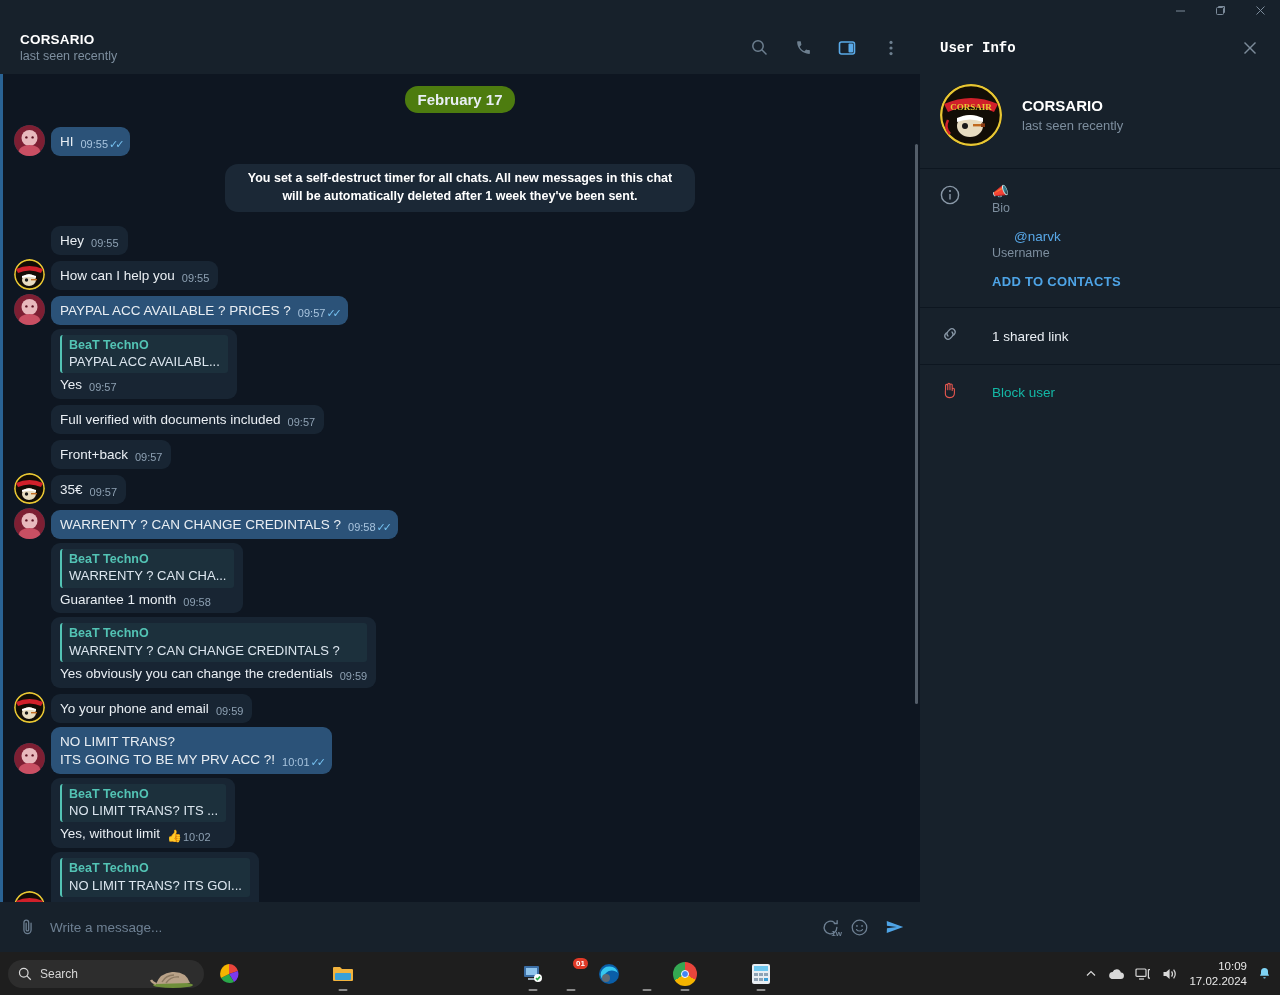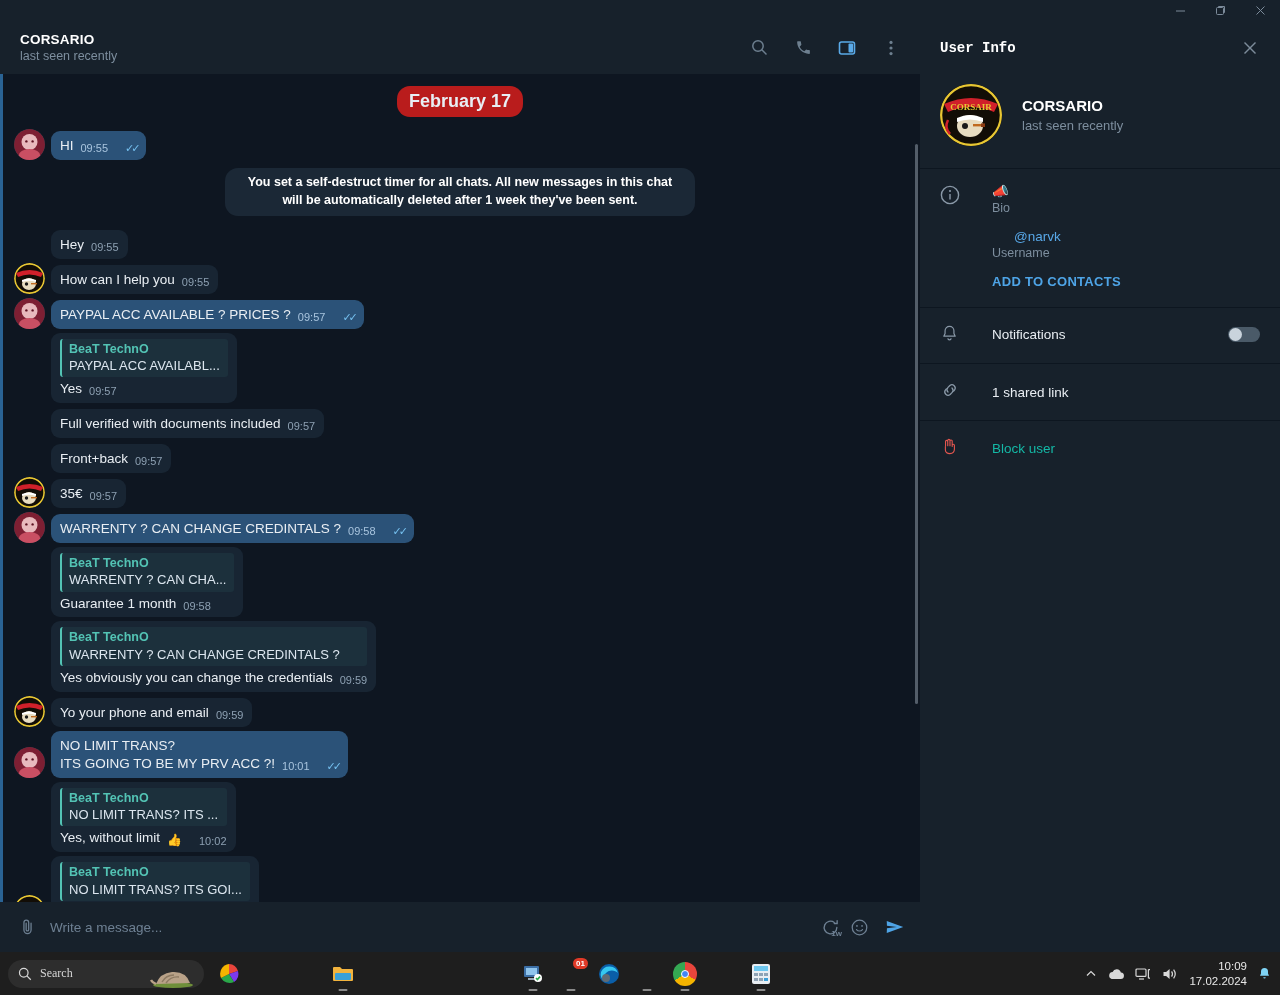--- a/index.html
+++ b/index.html
@@ -52,21 +52,21 @@
     position: absolute; right: 2px; top: 70px; width: 3px; height: 560px;
     background: #8d99a6; border-radius: 2px; opacity: .55;
   }
   .leftbar {
     position: absolute; left: 0; top: 0; width: 3px; height: 100%;
     background: #2a6394;
   }
 
   .datechip-wrap { display: flex; justify-content: center; margin: 2px 0 12px 0; }
   .datechip {
-    background: #b91c1c; color: #e8eef4; font-size: 18px; font-weight: bold;
+    background: #4d7c0f; color: #e8eef4; font-size: 15px; font-weight: bold;
     padding: 5px 12px; border-radius: 13px;
   }
 
   .service-wrap { display: flex; justify-content: center; margin: 8px 0 12px 0; }
   .service {
     background: #1b2836; color: #ffffff; font-size: 12.5px; font-weight: bold;
     padding: 6px 14px; border-radius: 13px; text-align: center;
     max-width: 470px; line-height: 1.42;
   }
 
@@ -83,21 +83,21 @@
   .bubble {
     max-width: 560px; border-radius: 9px; padding: 6px 9px 5px 9px;
     position: relative; font-size: 13.5px; color: #e9eef3;
     line-height: 1.32;
   }
   .bubble.in  { background: #182533; }
   .bubble.out { background: #2b5278; }
 
   .btext { display: inline; white-space: pre-wrap; }
   .meta {
-    display: inline-flex; align-items: center; gap: 17px;
+    display: inline-flex; align-items: center; gap: 1px;
     font-size: 11px; color: #8da0b2; margin-left: 7px;
     vertical-align: baseline; position: relative; top: 2px;
   }
   .bubble.out .meta { color: #a8c4de; }
   .ticks { color: #62b0e8; font-size: 11px; letter-spacing: -3px; }
   .bubble.out .ticks { color: #76c1f0; }
   .reaction { font-size: 12px; }
 
   .quote {
     border-left: 2px solid #53c3b4; border-radius: 3px;
@@ -175,21 +175,21 @@
   
   .taskbar {
     height: 43px; background: #1e1e1e; display: flex; align-items: center;
     padding: 0 8px; position: relative;
   }
   .search-pill {
     width: 196px; height: 28px; border-radius: 14px; background: #2d2d2d;
     display: flex; align-items: center; padding: 0 8px 0 10px;
     margin-right: 6px; position: relative; overflow: hidden;
   }
-  .search-pill .stext { font-size: 12px; color: #d6d6d6; margin-left: 8px; font-family: Liberation Serif, serif; }
+  .search-pill .stext { font-size: 12px; color: #d6d6d6; margin-left: 8px; }
   .tb-icons { display: flex; align-items: center; gap: 0; }
   .tb-app { width: 38px; height: 38px; position: relative;
             display: flex; align-items: center; justify-content: center; }
   .tb-app .glyph { width: 24px; height: 24px; border-radius: 4px;
                    display: flex; align-items: center; justify-content: center;
                    font-size: 13px; font-weight: bold; color: #fff; }
   .tb-app .under { position: absolute; bottom: 2px; left: 50%;
                    transform: translateX(-50%); width: 9px; height: 2px;
                    border-radius: 2px; background: #8a8a8a; }
   .tb-badge { position: absolute; top: 3px; right: 2px; background: #e03a28;
@@ -572,34 +572,20 @@
       <div class="inforow">
         <div class="ricon"></div>
         <div class="rbody">
           <div class="rvalue link">@narvk</div>
           <div class="rlabel">Username</div>
           <div class="addcontacts">ADD TO CONTACTS</div>
         </div>
       </div>
     </div>
 
-    <div class="sect">
-      <div class="notifrow">
-        <div class="ricon">
-          <svg width="19" height="19" viewBox="0 0 24 24">
-              <path d="M12 3a5.6 5.6 0 0 0-5.6 5.6v3.4L4.8 15.4h14.4L17.6 12V8.6A5.6 5.6 0 0 0 12 3z" fill="none" stroke="currentColor" stroke-width="1.5" stroke-linejoin="round"></path>
-              <path d="M10 18a2 2 0 0 0 4 0" fill="none" stroke="currentColor" stroke-width="1.5"></path>
-            </svg>
-        </div>
-        <div class="notif-label">Notifications</div>
-        <div class="toggle">
-            <div class="knob"></div>
-          </div>
-      </div>
-    </div>
 
     <div class="sect" style="padding-top:0">
       <div class="simplerow">
         <div class="ricon">
           <svg width="20" height="20" viewBox="0 0 24 24">
               <path d="M9.6 14.4a4 4 0 0 1 0-5.6l2.2-2.2a4 4 0 0 1 5.6 5.6l-1 1" fill="none" stroke="currentColor" stroke-width="1.5" stroke-linecap="round"></path>
               <path d="M14.4 9.6a4 4 0 0 1 0 5.6l-2.2 2.2a4 4 0 0 1-5.6-5.6l1-1" fill="none" stroke="currentColor" stroke-width="1.5" stroke-linecap="round"></path>
             </svg>
         </div>
         <div class="simple-label">1 shared link</div>

